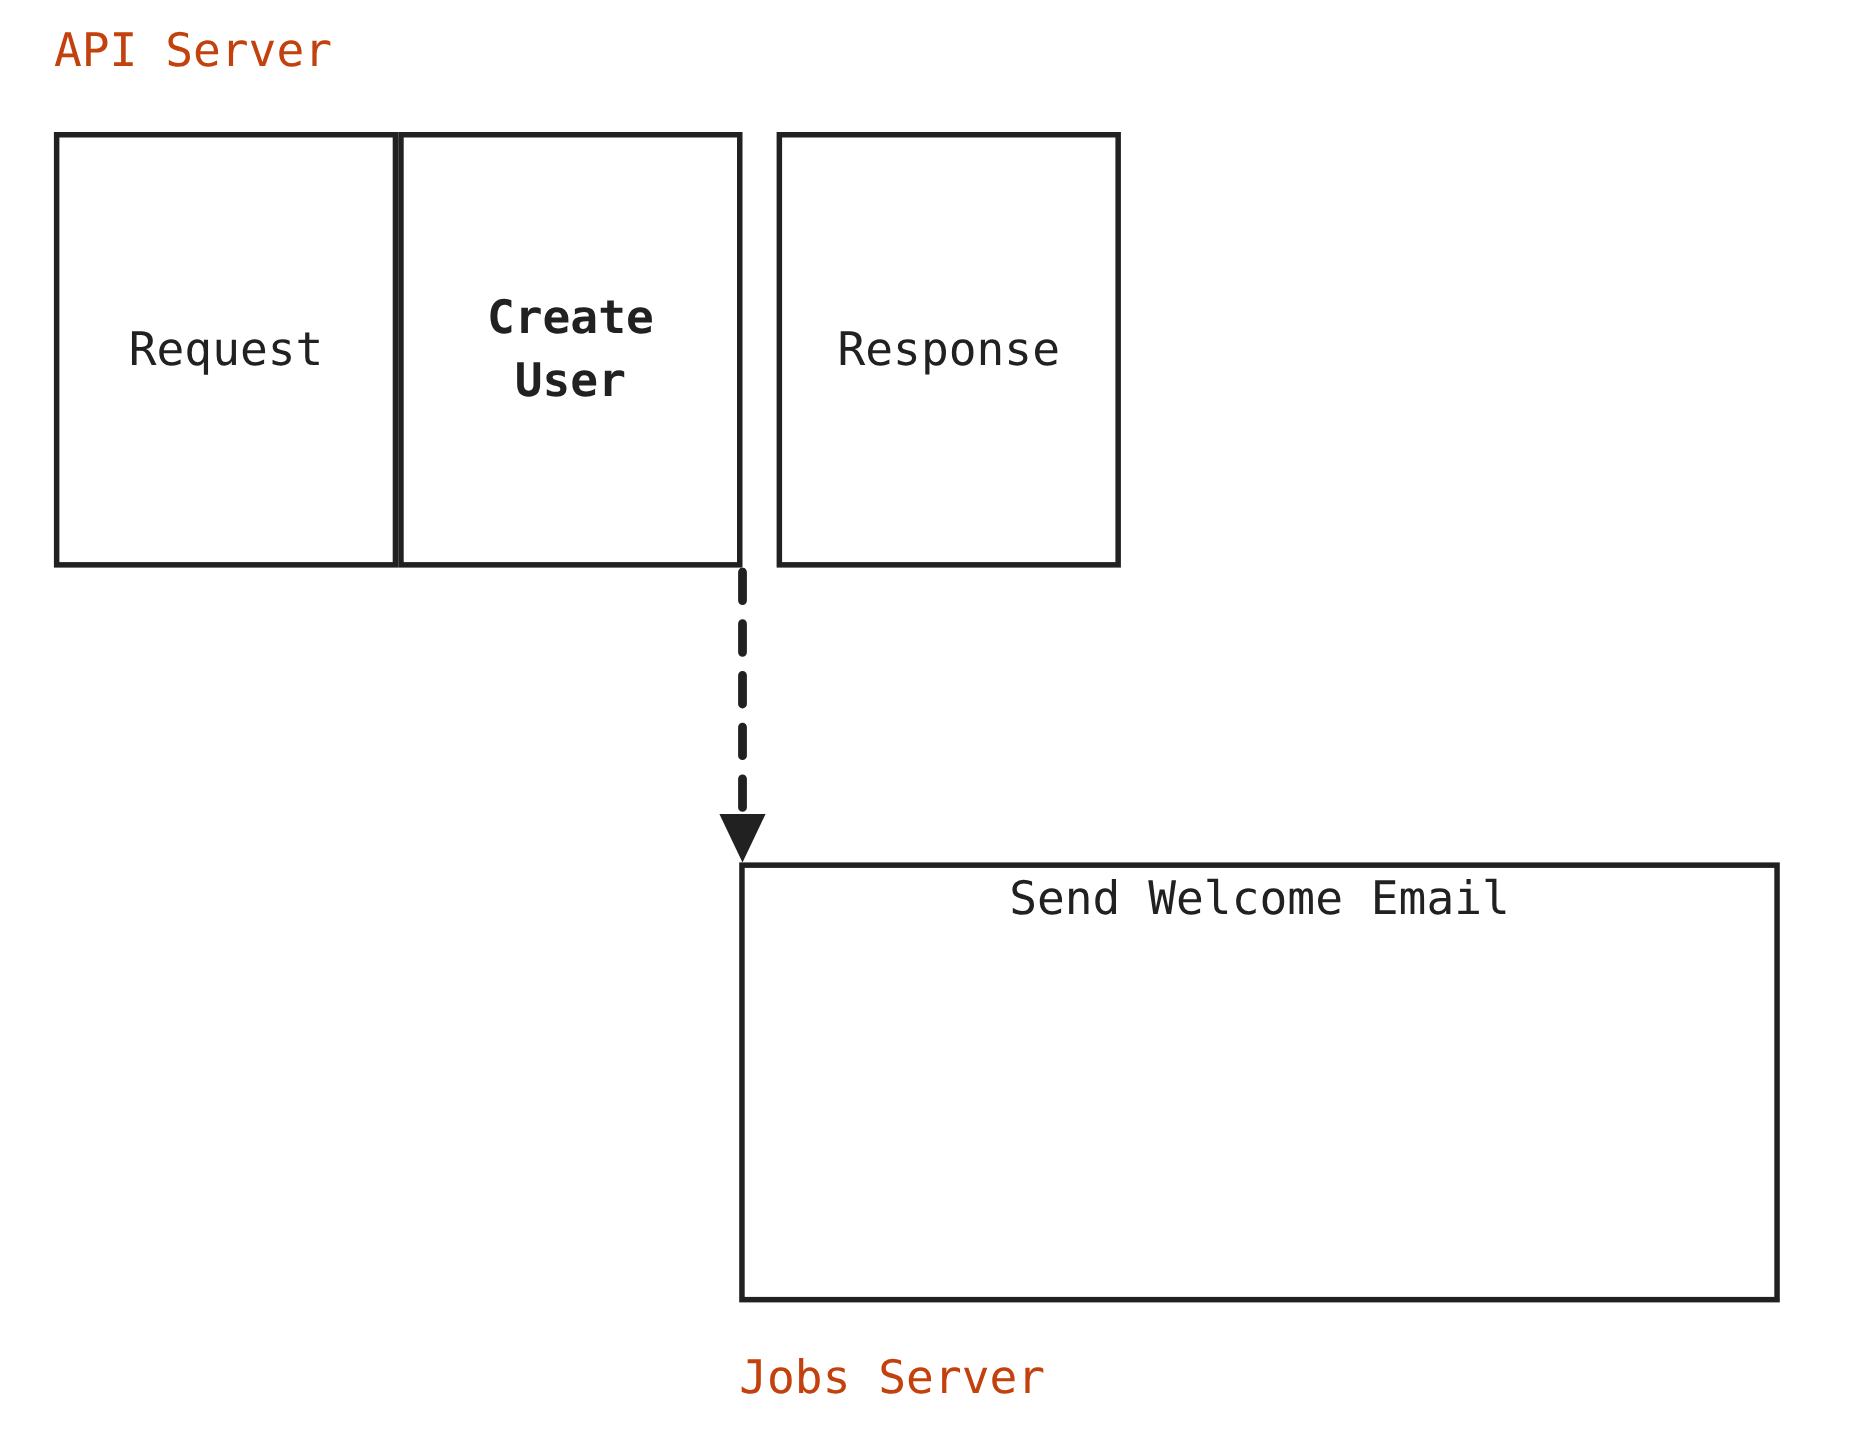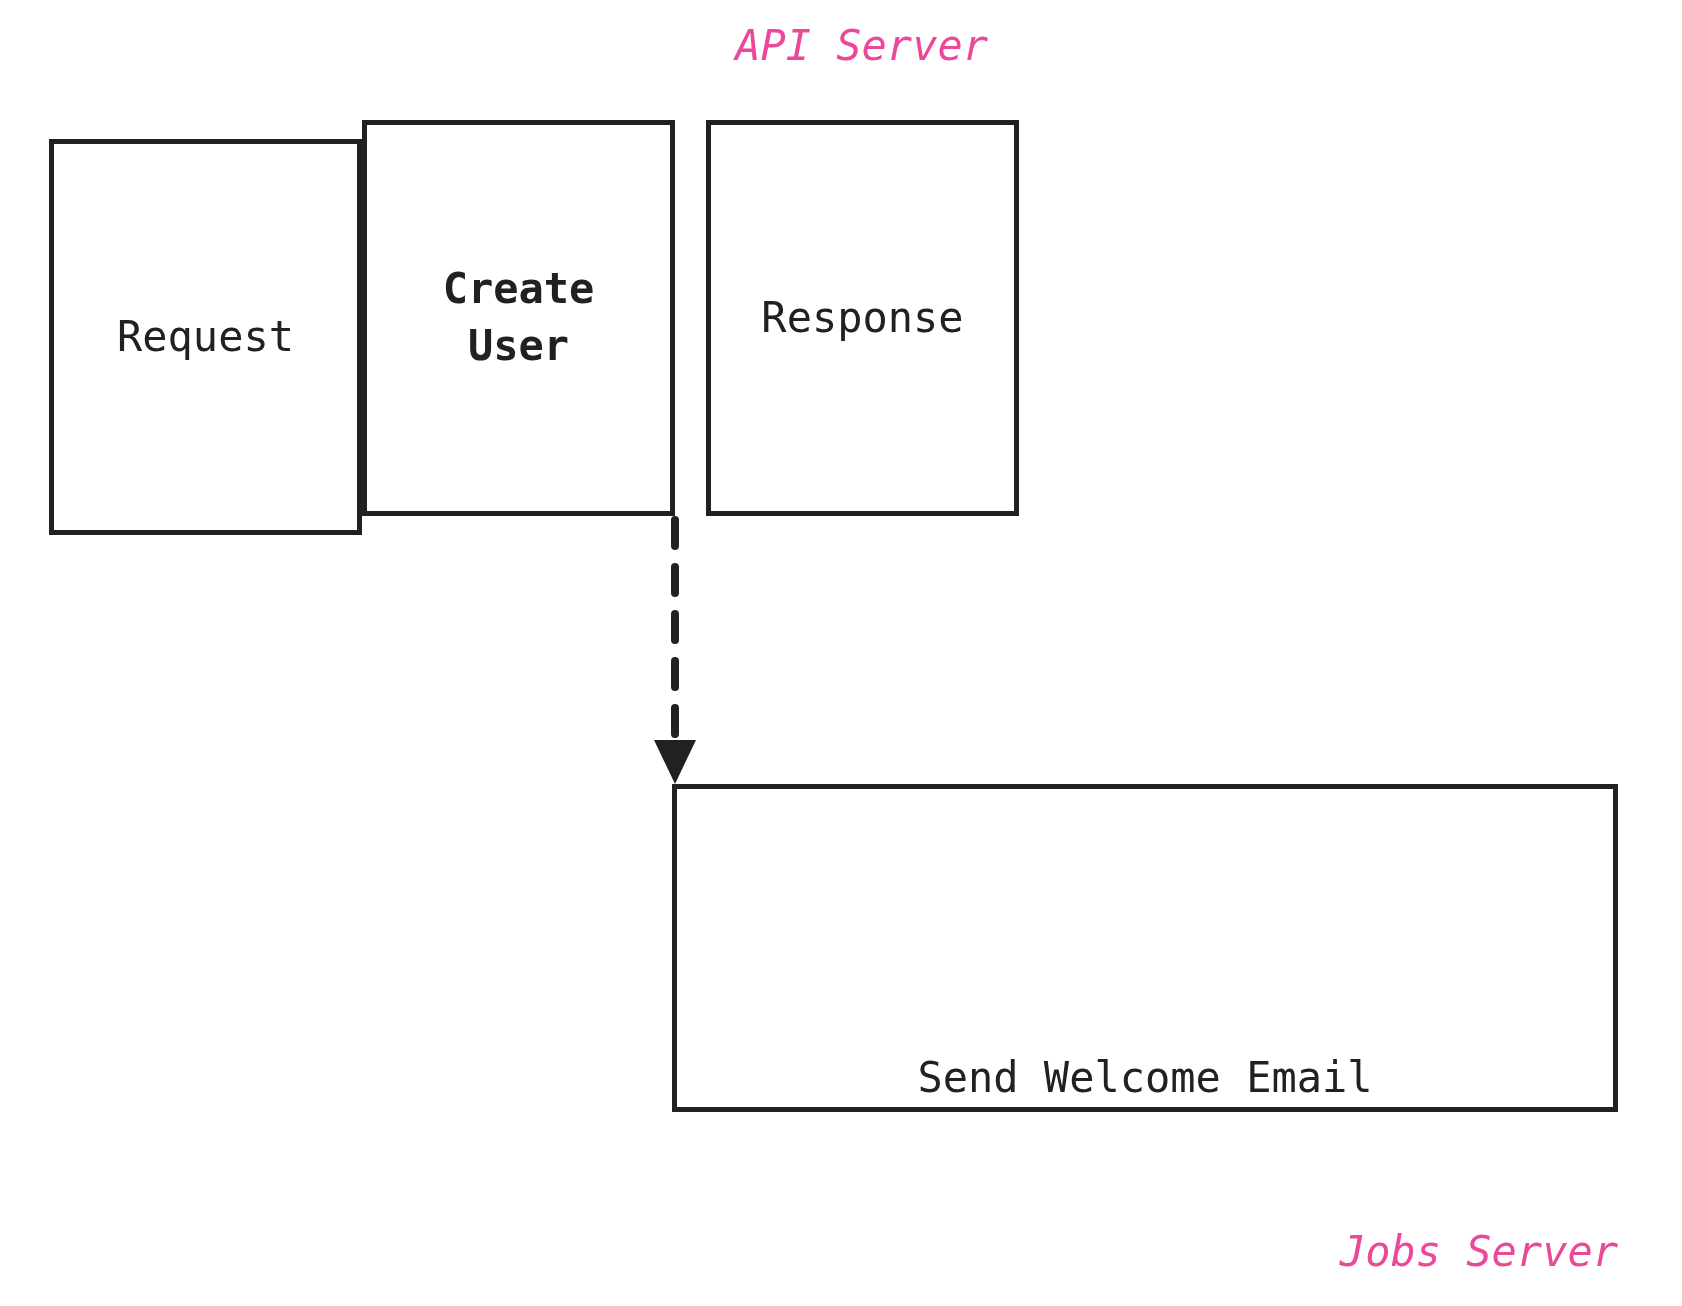--- a/index.html
+++ b/index.html
@@ -12,24 +12,23 @@
     position: relative;
     width: 1682px;
     height: 1306px;
     background: #ffffff;
     overflow: hidden;
   }
   .diagram-label {
     position: absolute;
     font-size: 42px;
     line-height: 56px;
-    text-align: right;
-    color: #ec4899;
+    text-align: left;
+    color: #c2410c;
     white-space: pre;
-    font-style: italic;
   }
   .title-api-server {
     left: 49px;
     top: 18px;
     width: 939px;
   }
   .title-jobs-worker {
     left: 672px;
     top: 1224px;
     width: 946px;
@@ -45,33 +44,33 @@
     align-items: center;
     justify-content: center;
   }
   .step-box .label {
     font-size: 42px;
     line-height: 1.35;
     text-align: center;
     white-space: pre-line;
     color: #212121;
   }
-  .box-request  { left: 49px; margin-top: 19px; }
+  .box-request  { left: 49px; }
   .box-create   { left: 362px; font-weight: bold; }
   .box-response { left: 706px; }
   .job-box {
     position: absolute;
     left: 672px;
     top: 784px;
     width: 946px;
-    height: 328px;
+    height: 400px;
     border: 5px solid #212121;
     background: #ffffff;
     display: flex;
-    align-items: flex-end;
+    align-items: flex-start;
     justify-content: center;
   }
   .job-box .label {
     font-size: 42px;
     line-height: 1.35;
     text-align: center;
     color: #212121;
   }
   .connector {
     position: absolute;

